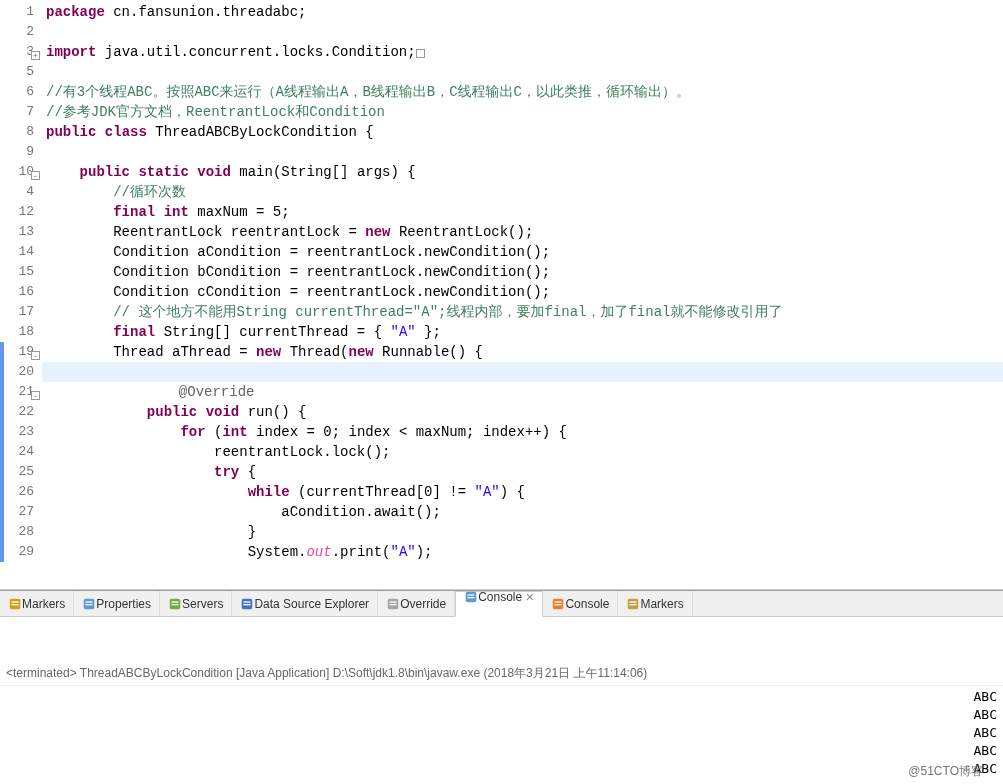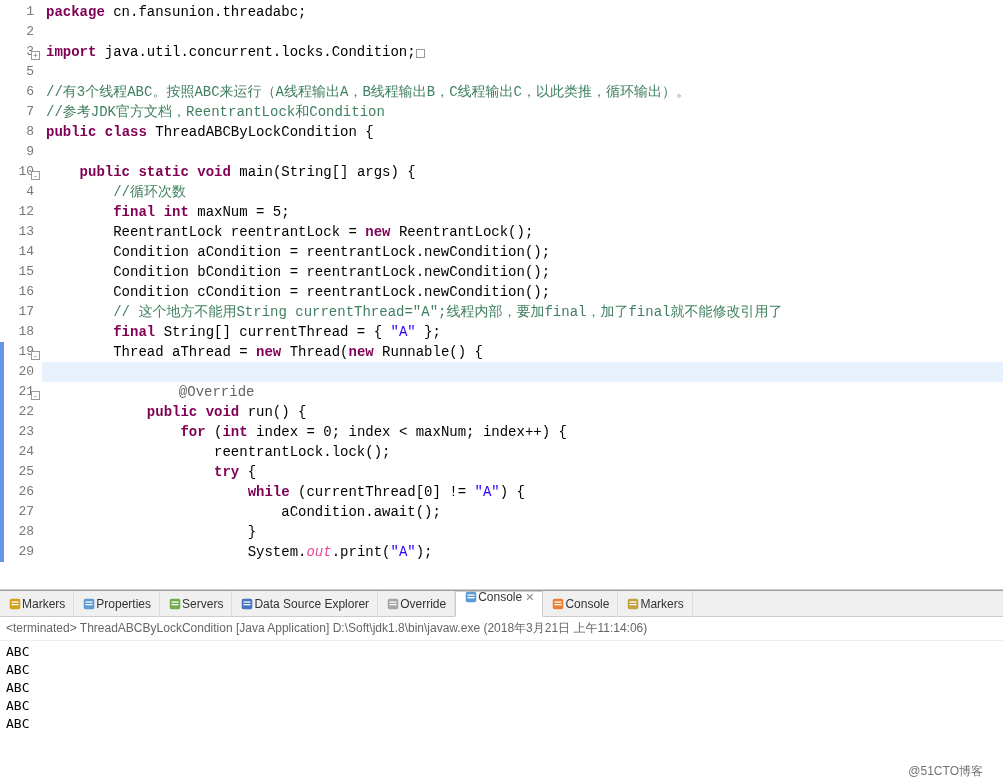--- a/index.html
+++ b/index.html
@@ -15,23 +15,23 @@
 .kw { color: #7f0055; font-weight: bold; }
 .cm { color: #3f7f5f; }
 .str { color: #2a00ff; }
 .ann { color: #646464; padding-left: 32px; }
 .static-field { color: #ec4899; font-style: italic; }
 .bottom-panel { flex: 1; display: flex; flex-direction: column; border-top: 1px solid #a0a0a0; }
 .tabs-row { display: flex; align-items: center; background: #f0f0f0; border-bottom: 1px solid #ccc; height: 26px; font-family: "Segoe UI", Tahoma, sans-serif; font-size: 12px; }
 .tab { display: flex; align-items: center; gap: 0; padding: 12px 8px; height: 26px; border-right: 1px solid #ddd; cursor: pointer; color: #333; }
 .tab.active { background: #fff; border-top: 1px solid #ccc; border-left: 1px solid #ccc; border-right: 1px solid #ccc; border-bottom: 1px solid #fff; margin-bottom: -1px; align-items: flex-end; }
 .tab-icon { width: 14px; height: 14px; display: inline-block; }
-.console-status { padding: 3px 6px; font-family: "Segoe UI", Tahoma, sans-serif; font-size: 12px; color: #666; background: #fff; border-bottom: 1px solid #eee; }
+.console-status { padding: 3px 6px; font-family: "Segoe UI", Tahoma, sans-serif; font-size: 12px; color: #666; background: #fff; border-bottom: 1px solid #eee; margin-top: 45px; }
 .console-output { flex: 1; padding: 2px 6px; background: #fff; font-family: Consolas, monospace; font-size: 13px; line-height: 18px; }
-.console-line { height: 18px; }
+.console-line { height: 18px; text-align: right; }
 .watermark { position: fixed; right: 20px; bottom: 4px; color: #737373; font-size: 12px; font-family: "Segoe UI", sans-serif; margin-top: 48px; }
 .icon-svg { width: 14px; height: 14px; }
 .close-x { font-size: 11px; color: #888; margin-left: 3px; }
 .box-icon { display:inline-block; width:9px; height:9px; border:1px solid #999; font-size:8px; line-height:7px; text-align:center; background:#fff; color:#666; }
 </style>
 </head>
 <body>
 
 <div class="editor-area">
   <div class="gutter" id="gutter">

